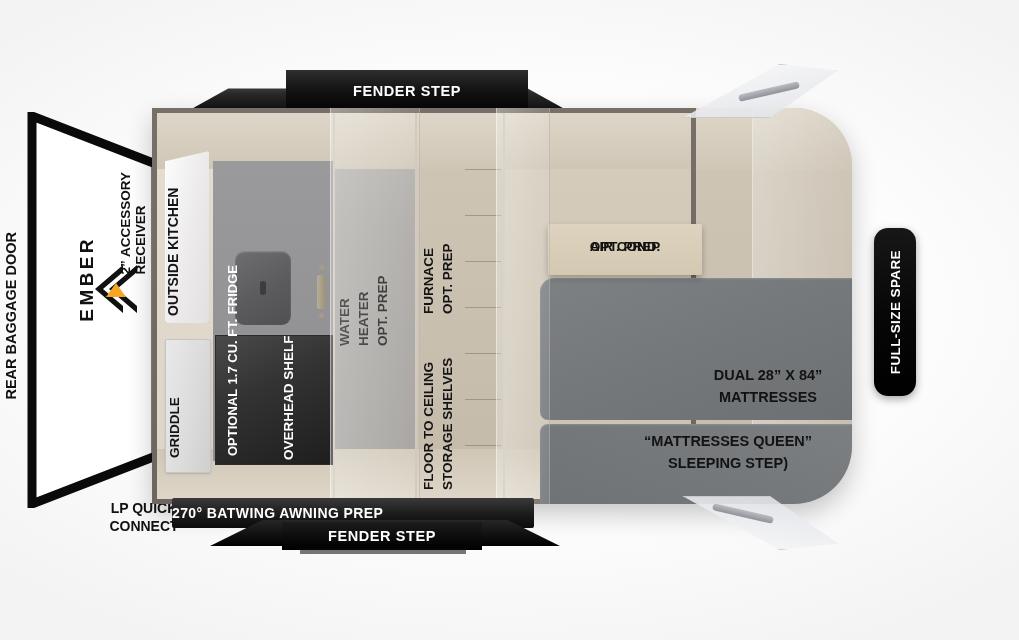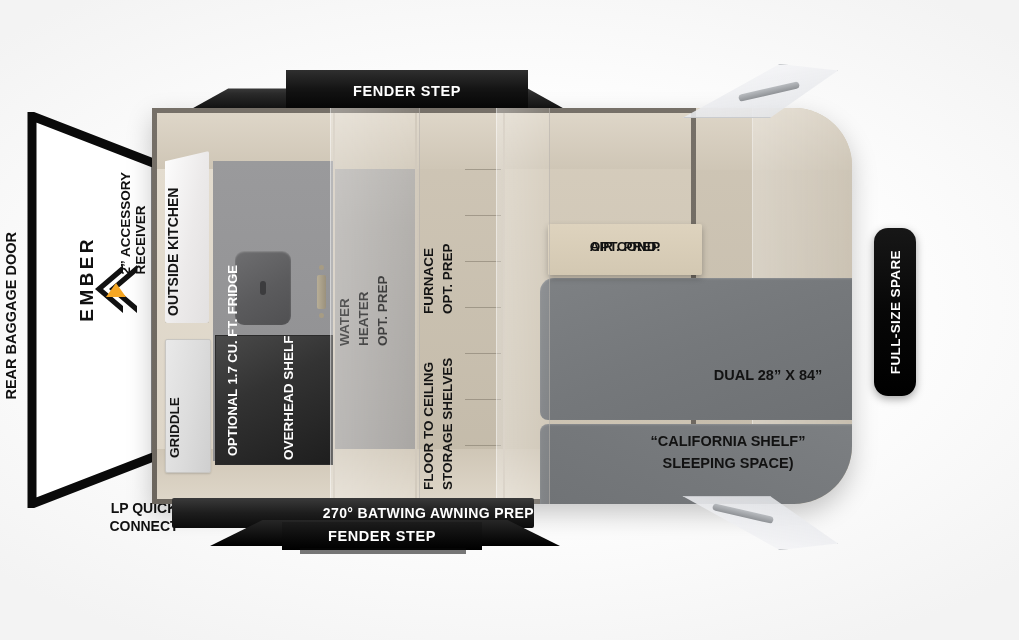--- a/index.html
+++ b/index.html
@@ -35,21 +35,21 @@
       clip-path:polygon(0% 100%, 11% 22%, 89% 22%, 100% 100%);}
   #fenderTopBox{position:absolute;left:286px;top:70px;width:242px;height:42px;
       background:linear-gradient(180deg,#2f2f2f 0%,#141414 45%,#050505 100%);}
   #fenderTopBox span{position:absolute;left:0;right:0;top:13px;text-align:center;
       color:#fff;font-size:14.5px;font-weight:bold;letter-spacing:.6px;}
 
   
   #awningBar{position:absolute;left:172px;top:498px;width:362px;height:30px;
       background:linear-gradient(180deg,#3a3a3a 0%,#1d1d1d 50%,#0b0b0b 100%);
       border-radius:2px;}
-  #awningBar span{position:absolute;left:0;right:0;top:7px;text-align:right;color:#fff;
+  #awningBar span{position:absolute;left:0;right:0;top:7px;text-align:left;color:#fff;
       font-size:14px;font-weight:bold;letter-spacing:.4px;}
   #fenderBotFlare{position:absolute;left:210px;top:520px;width:350px;height:26px;
       background:linear-gradient(180deg,#262626 0%,#111 55%,#000 100%);
       clip-path:polygon(15% 0%, 85% 0%, 100% 100%, 0% 100%);}
   #fenderBotBox{position:absolute;left:282px;top:522px;width:200px;height:28px;
       background:linear-gradient(180deg,#1c1c1c 0%,#0a0a0a 60%,#000 100%);}
   #fenderBotBox span{position:absolute;left:0;right:0;top:6px;text-align:center;color:#fff;
       font-size:14.5px;font-weight:bold;letter-spacing:.6px;}
   #fenderBotShade{position:absolute;left:300px;top:548px;width:166px;height:6px;
       background:#0a0a0a;opacity:.55;}
@@ -327,24 +327,25 @@
     <div id="rightBay"></div>
     <div id="rightCeil"></div>
     <div id="rightFlr"></div>
     <div id="rightGlass"></div>
 
     <div id="mattTop"></div>
     <div id="mattBot"></div>
 
     <div id="mattTopLbl">
       <div>DUAL 28” X 84”</div>
+      <div>MATTRESSES</div>
     </div>
     <div id="mattBotLbl">
-      <div>“CALIFORNIA SHELF”</div>
-      <div>SLEEPING SPACE)</div>
+      <div>“MATTRESSES QUEEN”</div>
+      <div>SLEEPING STEP)</div>
     </div>
 
     <div id="acPrep">
       <span>
         <span>AIR COND.</span><br>
         <span>OPT. PREP</span>
       </span>
     </div>
 
     <div class="glass" style="left:178px;width:88px;"></div>

